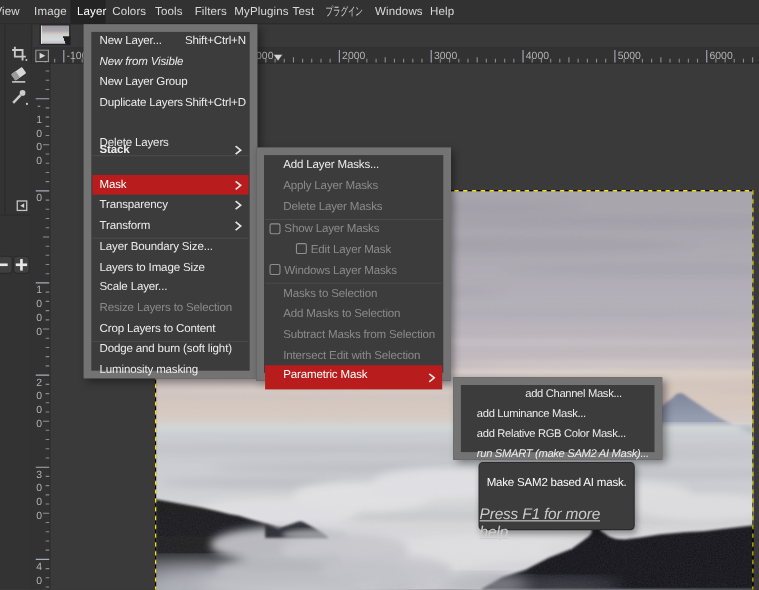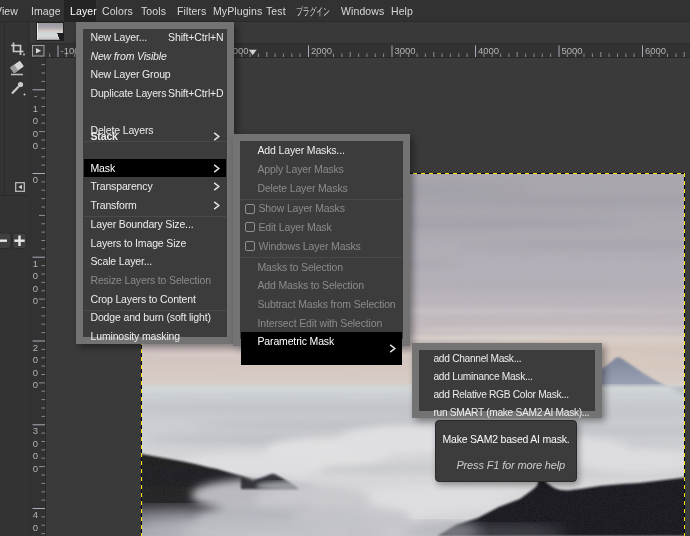--- a/index.html
+++ b/index.html
@@ -20,30 +20,30 @@
 .menu { position:absolute; background:#3c3c3d; border:7px solid #737373;
   box-shadow:3px 3px 7px rgba(0,0,0,0.4); z-index:10; }
 .mi { position:absolute; left:1px; right:1px; font-size:10.5px; color:#ececec;
   white-space:pre; letter-spacing:-0.15px; }
 .mi .lab { margin-left:6.5px; }
 .menu2 .mi .lab { margin-left:16.5px; }
 .menu2 .mi .cb + .lab { margin-left:3.5px; }
 .menu3 .mi { font-size:10.2px; letter-spacing:-0.3px; }
 .menu3 .mi .lab { margin-left:13.5px; }
 .mi.dis { color:#8b8b8b; }
-.mi.hl { background:#000000; color:#ffffff; }
+.mi.hl { background:#b91c1c; color:#ffffff; }
 .sc { position:absolute; right:2.5px; }
 .sub { position:absolute; right:6px; top:50%; margin-top:-4.5px; }
 .cb { display:inline-block; width:10px; height:10px; border:1.3px solid #8f8f8f; border-radius:2px;
   vertical-align:middle; margin-left:4px; position:relative; top:-1px; }
 .sep { position:absolute; left:1px; right:1px; height:1px; background:#4a4a4b; }
 #tooltip { position:absolute; left:435px; top:420px; width:142px; height:62px; background:#3c3c3d;
   border:1px solid #2a2a2b; border-radius:4px; z-index:12; box-shadow:2px 3px 6px rgba(0,0,0,0.35); }
 #tt1 { position:absolute; top:12px; left:0; right:0; text-align:center; font-size:10.5px; letter-spacing:-0.2px; color:#fafafa; }
-#tt2 { position:absolute; top:38px; right:11px; font-size:11px; letter-spacing:-0.15px; font-style:italic; color:#cccccc; }
+#tt2 { position:absolute; top:38px; right:11px; font-size:14px; letter-spacing:-0.15px; font-style:italic; color:#cccccc;text-decoration:underline; }
 </style></head>
 <body>
 <div id="root">
 <svg style="position:absolute;left:141px;top:173px" width="544" height="363" viewBox="0 0 544 363">
 <defs>
 <linearGradient id="sky" x1="0" y1="0" x2="0" y2="1">
  <stop offset="0" stop-color="#a8a5ac"></stop>
  <stop offset="0.17" stop-color="#aaa7af"></stop>
  <stop offset="0.35" stop-color="#b0acb5"></stop>
  <stop offset="0.52" stop-color="#b8b2ba"></stop>
@@ -416,33 +416,33 @@
       <div class="sep" style="top:112.2px"></div>
       <div class="sep" style="top:187.0px"></div>
       <div class="sep" style="top:280.5px"></div>
     </div>
 <div class="menu menu2" style="left:233px;top:134px;width:177px;height:212.2px">
       <div class="mi " style="top:0.3px;height:18.7px;line-height:18.7px;"><span class="lab">Add Layer Masks...</span></div>
       <div class="mi dis" style="top:37.7px;height:18.7px;line-height:18.7px;"><span class="lab">Delete Layer Masks</span></div>
       <div class="mi dis" style="top:19.0px;height:18.7px;line-height:18.7px;"><span class="lab">Apply Layer Masks</span></div>
       <div class="sep" style="top:58.1px"></div>
       <div class="mi dis" style="top:58.4px;height:18.7px;line-height:18.7px;"><span class="cb"></span><span class="lab">Show Layer Masks</span></div>
-      <div class="mi dis" style="top:77.1px;height:18.7px;line-height:18.7px;"><span class="cb"></span><span class="lab">Edit Layer Mask</span></div>
+      <div class="mi dis" style="top:77.1px;height:18.7px;line-height:18.7px;padding-left:24px;"><span class="cb"></span><span class="lab">Edit Layer Mask</span></div>
       <div class="mi dis" style="top:95.8px;height:18.7px;line-height:18.7px;"><span class="cb"></span><span class="lab">Windows Layer Masks</span></div>
       <div class="sep" style="top:116.2px"></div>
       <div class="mi dis" style="top:116.5px;height:18.7px;line-height:18.7px;"><span class="lab">Masks to Selection</span></div>
       <div class="mi dis" style="top:135.2px;height:18.7px;line-height:18.7px;"><span class="lab">Add Masks to Selection</span></div>
       <div class="mi dis" style="top:153.9px;height:18.7px;line-height:18.7px;"><span class="lab">Subtract Masks from Selection</span></div>
       <div class="mi dis" style="top:172.6px;height:18.7px;line-height:18.7px;"><span class="lab">Intersect Edit with Selection</span></div>
-      <div class="mi  hl" style="top:191.3px;height:33px;line-height:18.7px;"><span class="lab">Parametric Mask</span><svg class="sub" width="7" height="9" viewBox="0 0 7 9">
+      <div class="mi  hl" style="top:191.3px;height:22px;line-height:18.7px;"><span class="lab">Parametric Mask</span><svg class="sub" width="7" height="9" viewBox="0 0 7 9">
           <path d="M1.2,0.8 L5.8,4.5 L1.2,8.2" fill="none" stroke="#e4e4e4" stroke-width="1.5"></path>
         </svg></div>
     </div>
 <div class="menu menu3" style="left:412px;top:343px;width:190px;height:75.3px">
-      <div class="mi " style="top:-0.5px;height:18.4px;line-height:18.4px;"><span class="lab">add Channel Mask...</span></div>
+      <div class="mi " style="top:-0.5px;height:18.4px;line-height:18.4px;padding-left:44px;"><span class="lab">add Channel Mask...</span></div>
       <div class="mi " style="top:17.9px;height:18.4px;line-height:18.4px;"><span class="lab">add Luminance Mask...</span></div>
       <div class="mi " style="top:36.3px;height:18.4px;line-height:18.4px;"><span class="lab">add Relative RGB Color Mask...</span></div>
-      <div class="mi " style="top:54px;height:18.4px;line-height:18.4px;"><span class="lab">run SMART (make SAM2 AI Mask)...</span></div>
+      <div class="mi " style="top:54px;height:18.4px;line-height:18.4px;font-style:italic;"><span class="lab">run SMART (make SAM2 AI Mask)...</span></div>
     </div>
 <div id="tooltip">
       <div id="tt1">Make SAM2 based AI mask.</div>
       <div id="tt2">Press F1 for more help</div>
     </div>
 </div>
 </body></html>

